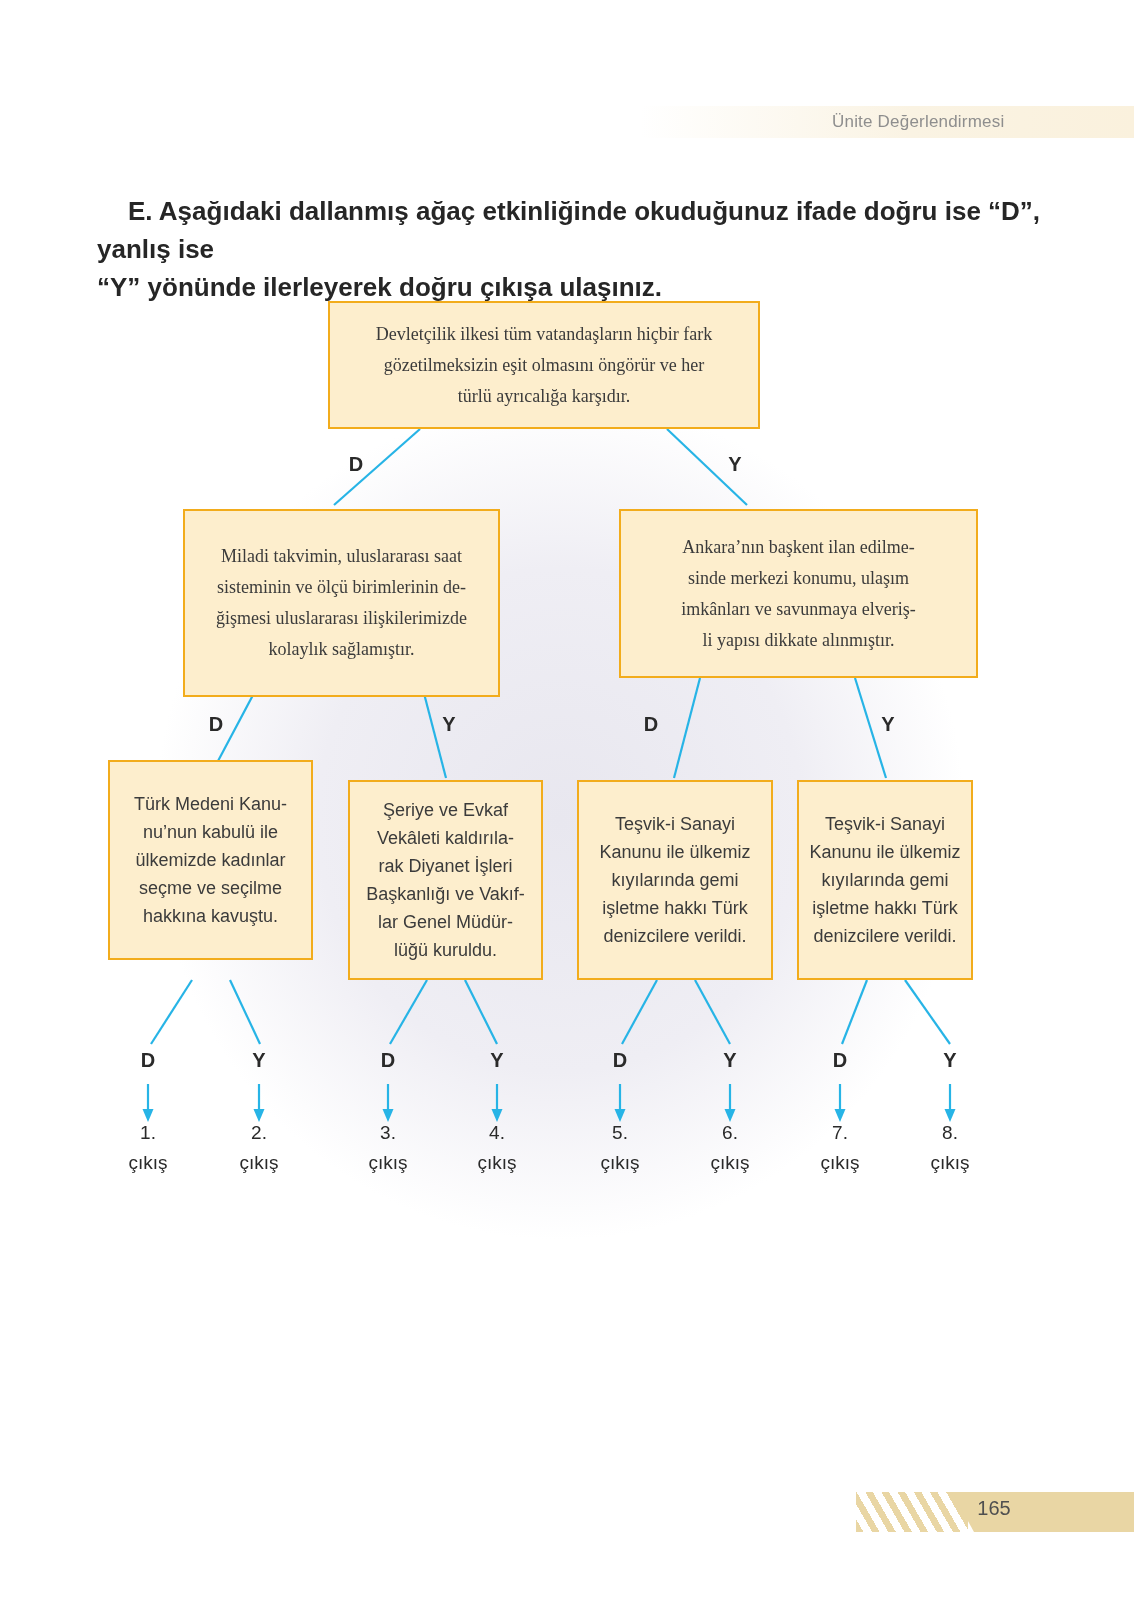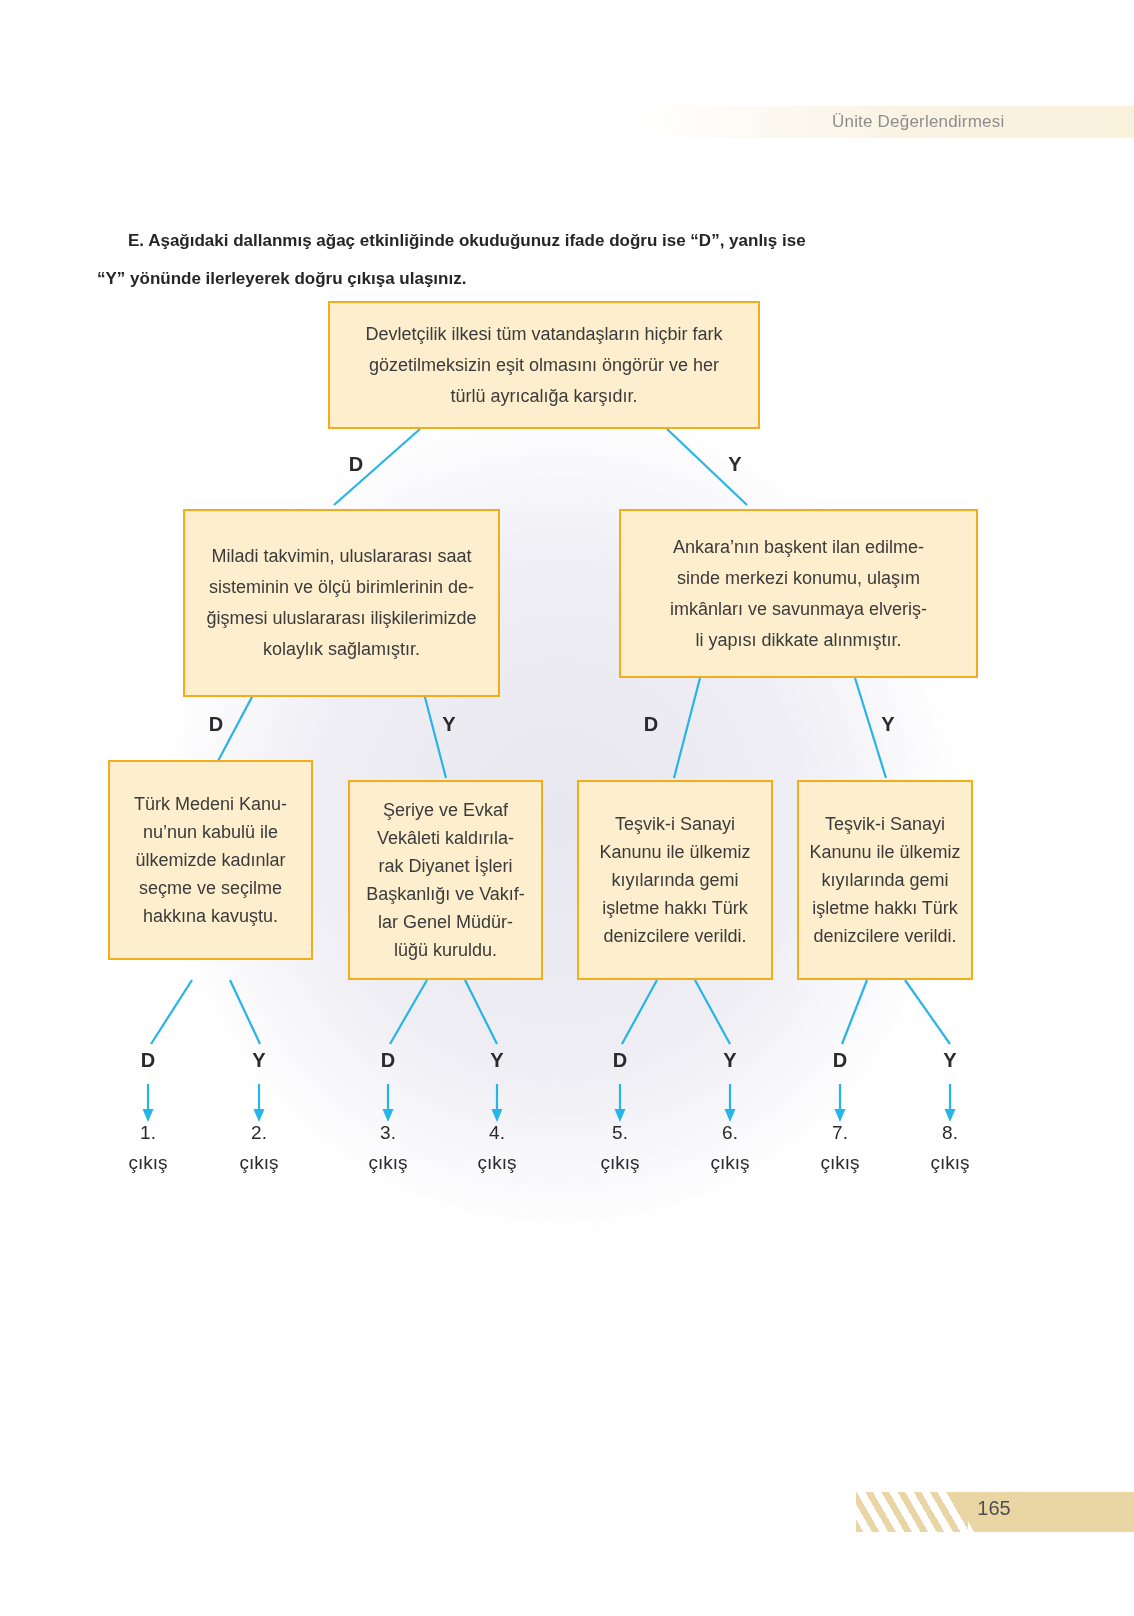--- a/index.html
+++ b/index.html
@@ -17,35 +17,35 @@
     position:absolute;left:640px;top:106px;width:494px;height:32px;
     background:linear-gradient(to right, rgba(250,243,227,0) 0%, #faf3e3 55%, #faf1dd 100%);
     display:flex;align-items:center;
   }
   .header-band span{
     position:absolute;left:192px;
     font-size:17px;color:#8e8e8e;letter-spacing:0.2px;
   }
   
   .instruction{position:absolute;left:97px;top:192px;width:960px;
-    font-size:17px;font-weight:bold;color:#262626;line-height:38px;margin-top:30px;}
+    font-size:26px;font-weight:bold;color:#262626;line-height:38px;}
   .instruction .l1{text-indent:31px;}
   
   svg.connectors{position:absolute;left:0;top:0;}
   
   .node{
     position:absolute;
     background:#fdeecd;
     border:2.5px solid #f2ac1c;
     box-sizing:border-box;
     display:flex;align-items:center;justify-content:center;
     text-align:center;color:#3b3b3b;
     white-space:pre-line;
   }
-  .node.big{font-size:18px;line-height:31px;}
+  .node.big{font-size:18px;line-height:31px;font-family:Liberation Serif, serif;}
   .node.leaf{font-size:18px;line-height:28px;}
   
   .dy{
     position:absolute;transform:translateX(-50%);
     font-size:20px;font-weight:bold;color:#2a2a2a;
   }
   
   .exit{
     position:absolute;transform:translateX(-50%);
     text-align:center;font-size:19px;color:#2a2a2a;line-height:30px;

